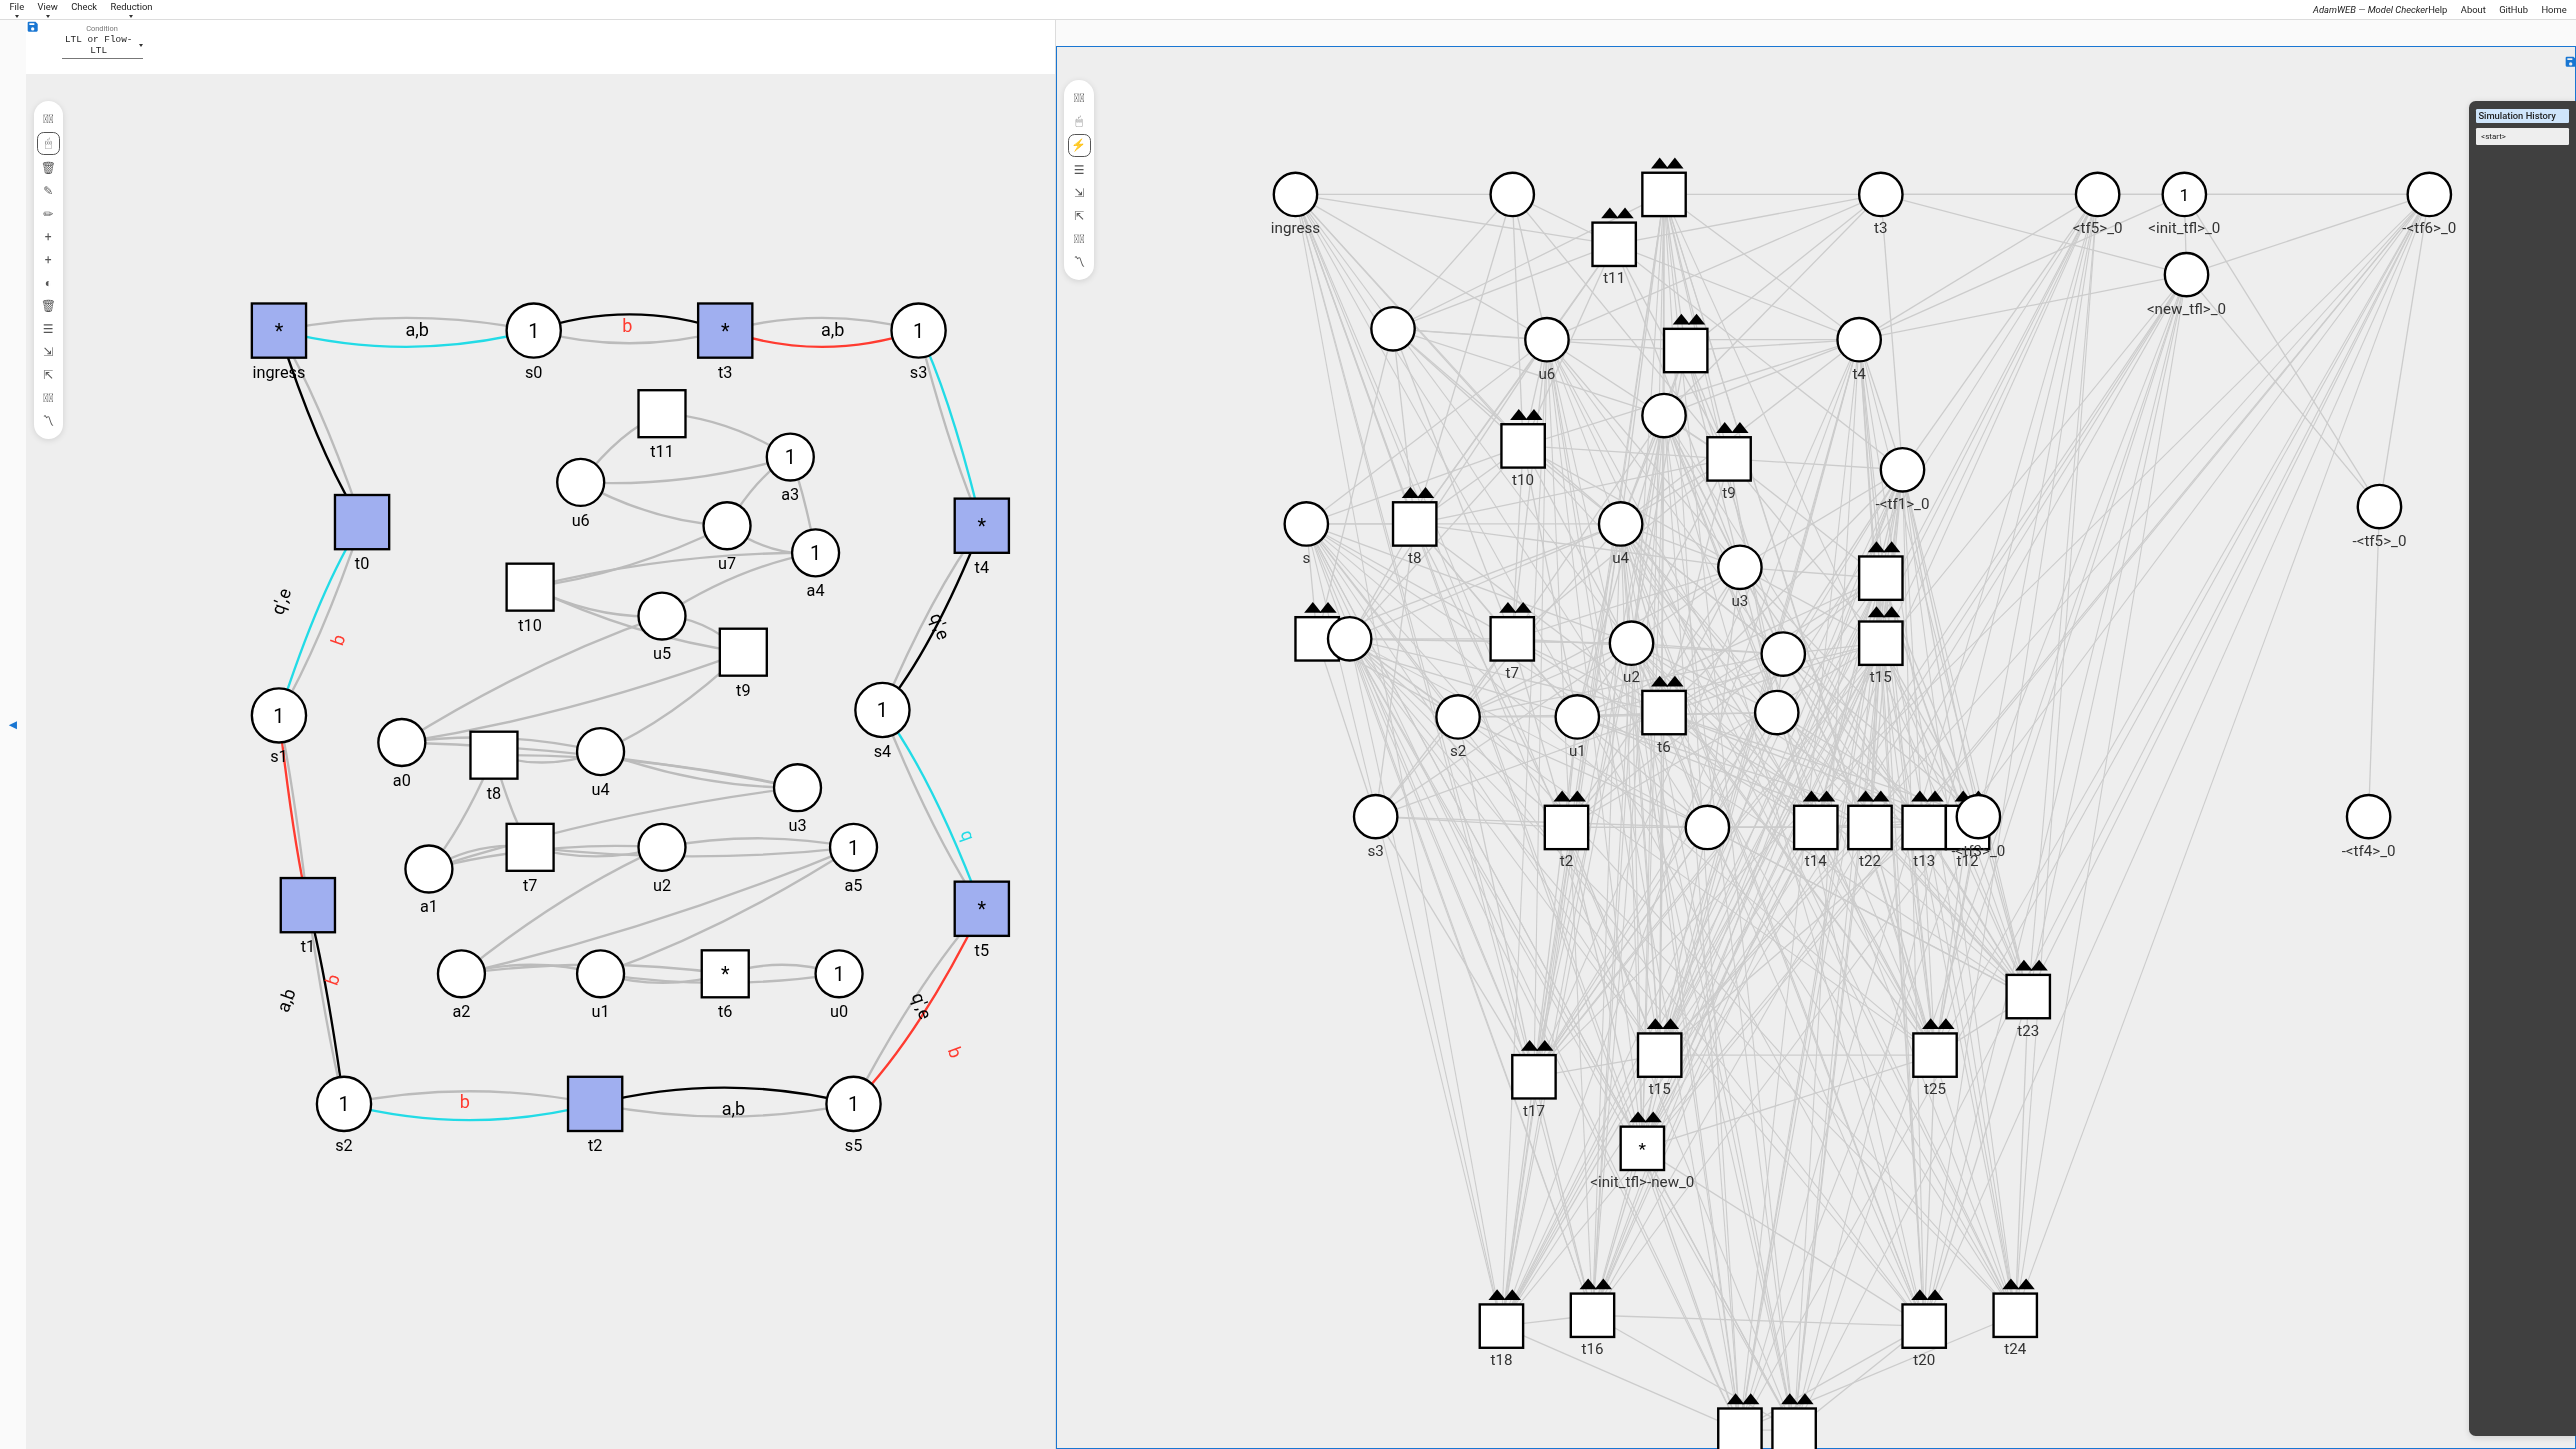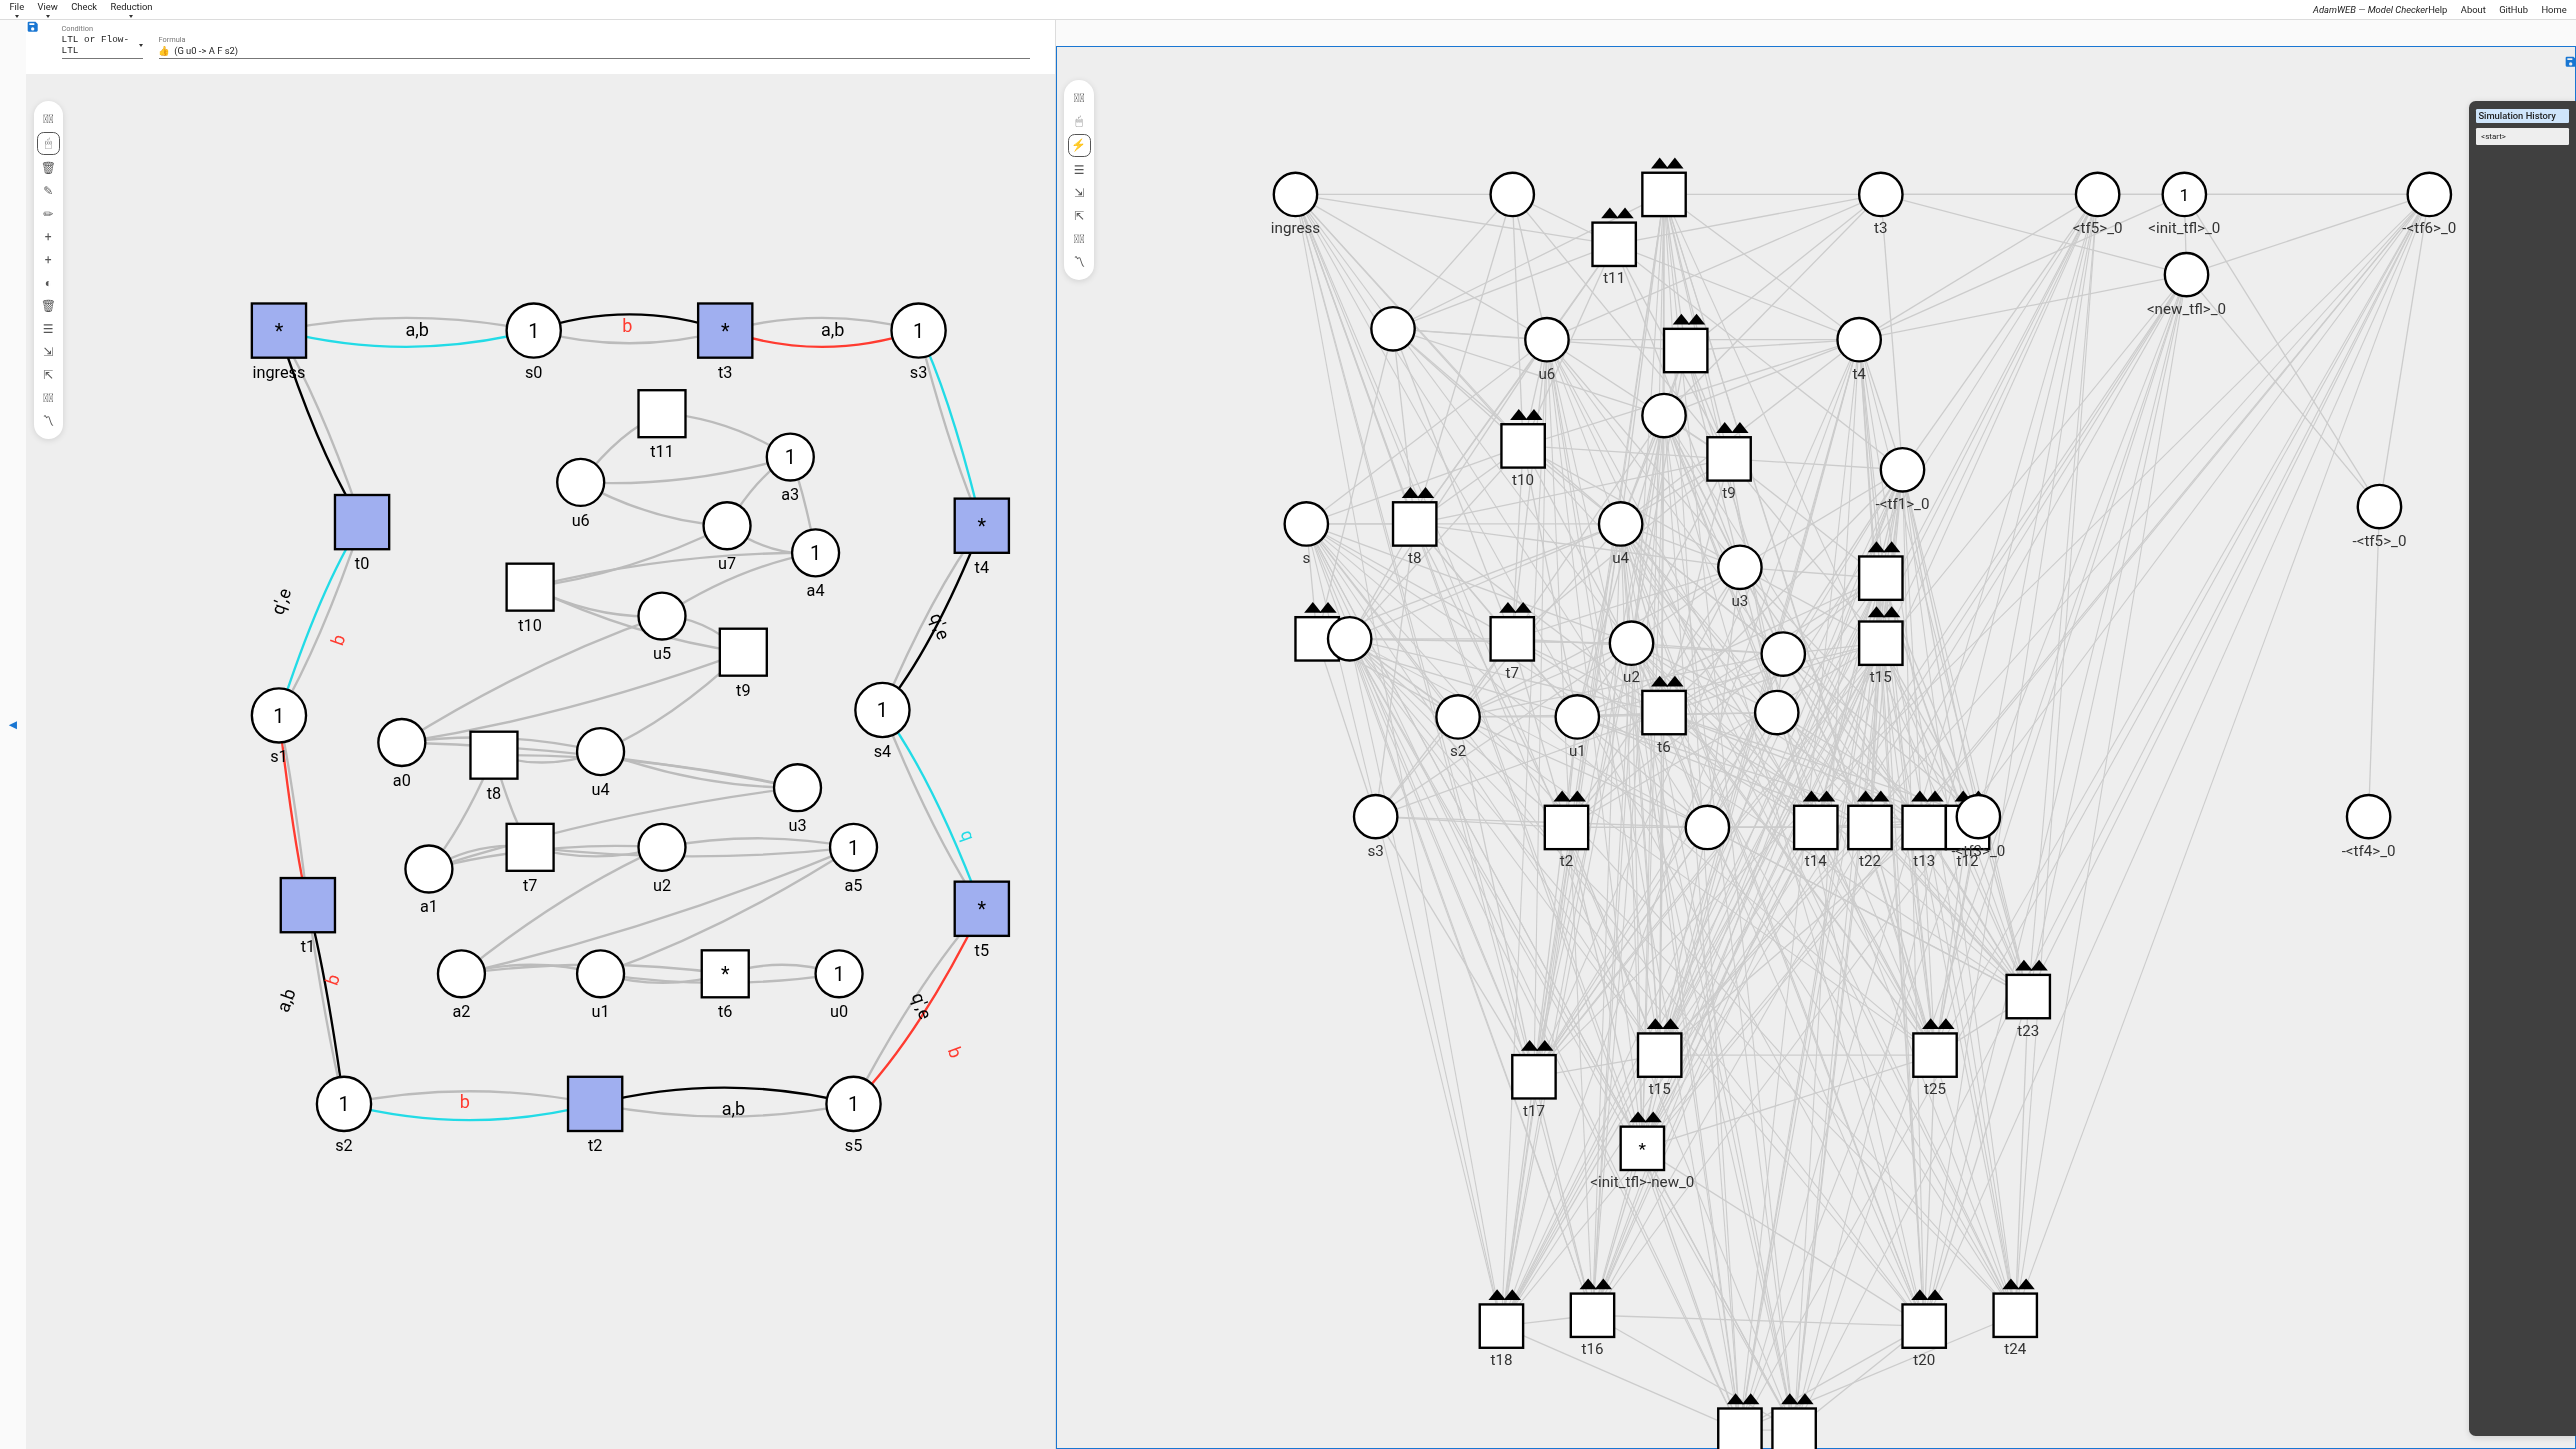--- a/index.html
+++ b/index.html
@@ -20,21 +20,21 @@
   header .title{flex:1;text-align:right;font-style:italic;}
   header .right{display:flex;gap:13.4px;justify-content:flex-end;}
   main{position:absolute;top:20px;left:0;right:0;bottom:0;display:flex;}
   .panel{position:relative;overflow:hidden;}
   .panel.left{width:40.02%;background:#fff;border-right:0.7px solid var(--border);margin-left:25.5px;}
   .panel.right{flex:1;}
   
   .tabs{display:flex;border-bottom:0.7px solid var(--border);padding-left:8px;height:25.5px;align-items:flex-end;}
   .tab{font-weight:500;font-size:8px;letter-spacing:0.2px;padding:6.7px 12px;color:var(--sub);cursor:pointer;height:100%;display:flex;align-items:center;}
   .tab.active{color:var(--blue);border-bottom:1.3px solid var(--blue);}
-  .left .formbar{display:flex;align-items:flex-end;padding:4px 9.4px 0 36px;gap:16px;}
+  .left .formbar{display:flex;align-items:flex-end;padding:4px 9.4px 0 36px;gap:8px;text-align:center;}
   .field{display:flex;flex-direction:column;}
   .field label{font-size:7.4px;color:var(--sub);}
   .dropdown{display:flex;align-items:center;gap:2.7px;border-bottom:0.7px solid var(--sub);padding:1.3px 0;cursor:pointer;font-family:Liberation Mono, monospace;}
   .formula-wrap{display:flex;align-items:center;gap:4px;flex:1;border-bottom:0.7px solid var(--sub);padding:1.3px 0;}
   .save-icon{color:var(--blue);cursor:pointer;}
   
   .vtoolbar{position:absolute;top:60px;left:8px;display:flex;flex-direction:column;gap:0;background:#fff;border-radius:16px;box-shadow:0 1.3px 6.7px rgba(0,0,0,.12);padding:6.7px 0;z-index:10;}
   .panel.right .vtoolbar{top:60px;left:8px;}
   .vtoolbar .tbtn{width:29.5px;height:23px;display:flex;align-items:center;justify-content:center;color:#555;cursor:pointer;font-size:12px;}
   .vtoolbar .tbtn.boxed{border:1px solid #555;border-radius:6.7px;height:23px;width:23px;margin:1.3px auto;}
@@ -93,27 +93,20 @@
   </div>
 
 <main>
   <section class="panel left">
     <div class="formbar">
       <div class="field" style="width:81px">
         <label>Condition</label>
         <div class="dropdown">
           <span>LTL or Flow-LTL</span>
           <span class="caret"></span>
-        </div>
-      </div>
-      <div class="field" style="flex:1">
-        <label>Formula</label>
-        <div class="formula-wrap">
-          <span>👍</span>
-          <span>(G u0 -&gt; A F s2)</span>
         </div>
       </div>
       <span class="save-icon">
         <svg width="13.4" height="13.4" viewBox="0 0 24 24" fill="currentColor">
             <path d="M17 3H5a2 2 0 0 0-2 2v14a2 2 0 0 0 2 2h14a2 2 0 0 0 2-2V7l-4-4zM12 19a3 3 0 1 1 0-6 3 3 0 0 1 0 6zm3-10H6V6h9v3z"></path>
           </svg>
       </span>
     </div>
     <div class="vtoolbar" id="left-toolbar">
         <div class="tbtn">

